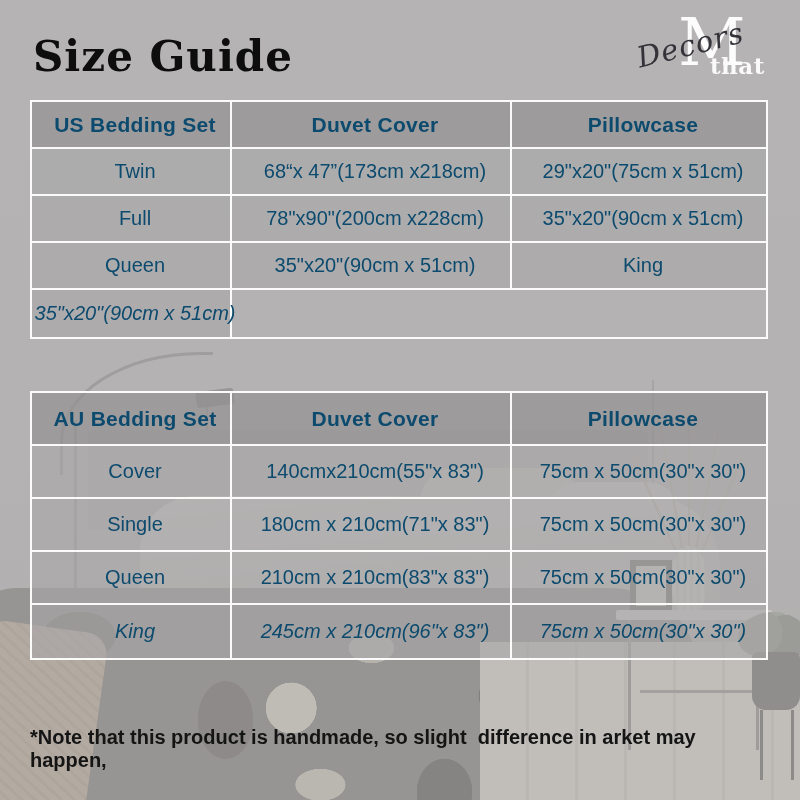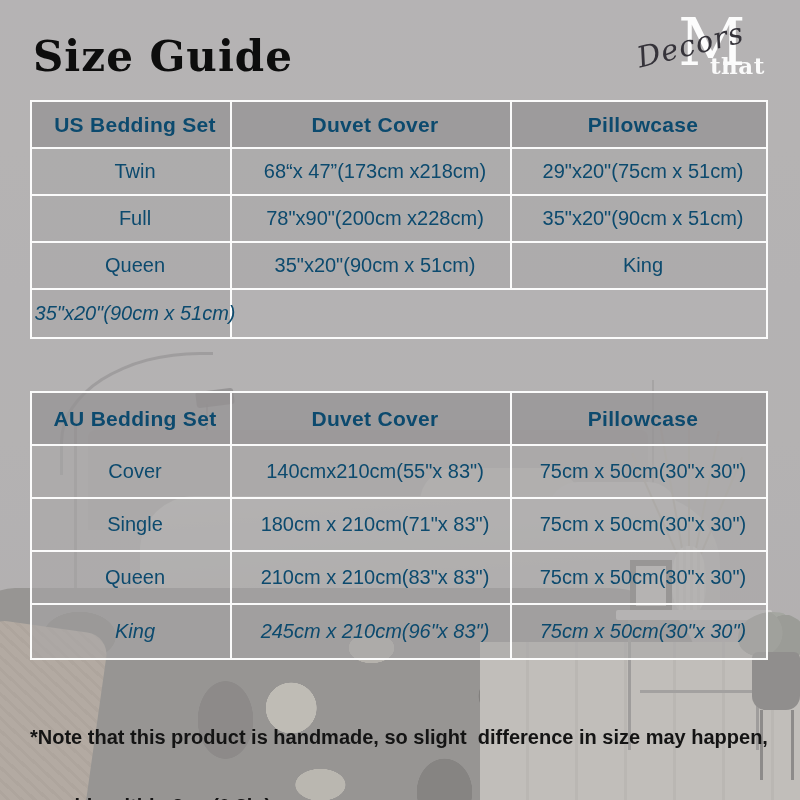--- a/index.html
+++ b/index.html
@@ -171,19 +171,19 @@
       <div class="cell">Queen</div>
       <div class="cell">210cm x 210cm(83"x 83")</div>
       <div class="cell">75cm x 50cm(30"x 30")</div>
 
       <div class="cell">King</div>
       <div class="cell">245cm x 210cm(96"x 83")</div>
       <div class="cell">75cm x 50cm(30"x 30")</div>
     </div>
 
     <div class="notes">
-      <div class="note-line1">*Note that this product is handmade, so slight  difference in size may happen,</div>
+      <div class="note-line1">*Note that this product is handmade, so slight  difference in arket may happen,</div>
       <div class="note-line2">roughly within 2cm(0.8in).</div>
       
     </div>
 
   </div>
 </div>
 
 </body></html>

